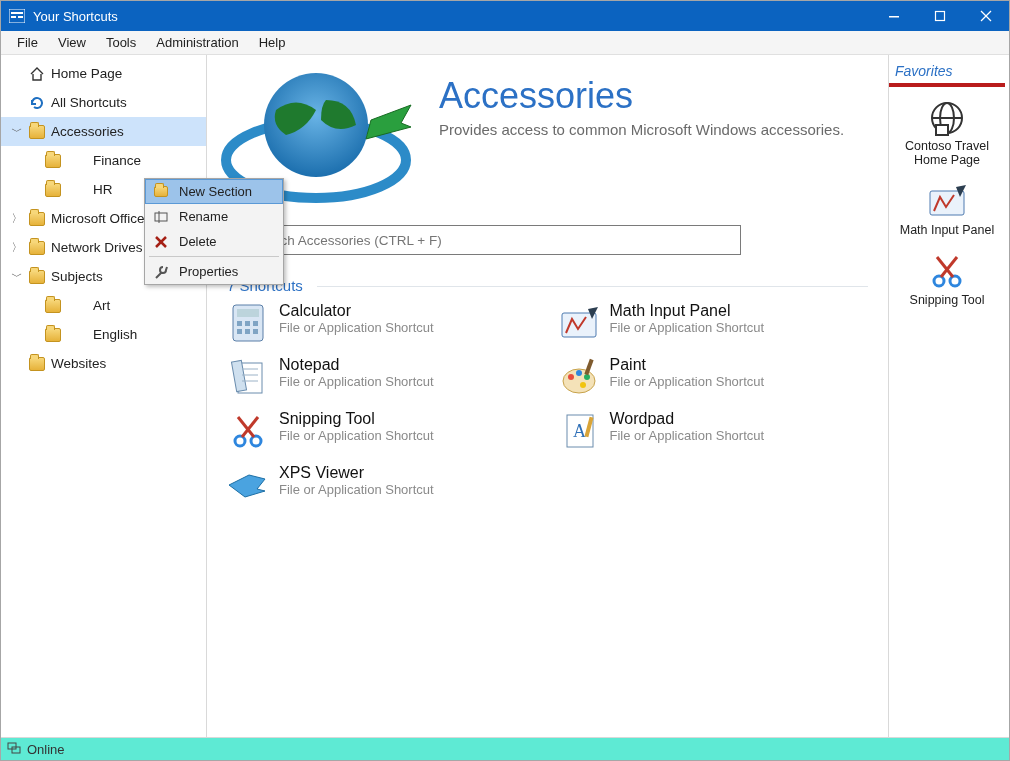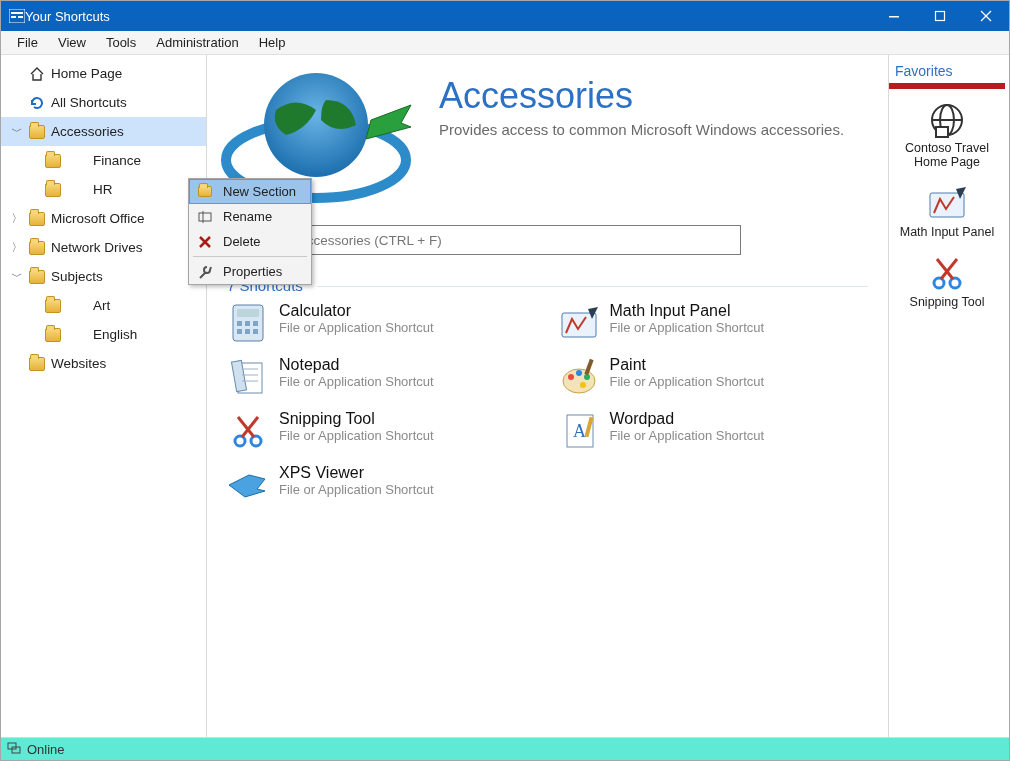--- a/index.html
+++ b/index.html
@@ -1,19 +1,19 @@
 <!DOCTYPE html>
 <html><head>
 <meta charset="utf-8">
 <style>
   * { box-sizing: border-box; }
   html, body { margin:0; padding:0; font-family: "Segoe UI", Arial, sans-serif; font-size:13px; color:#222; background:#fff;}
   .window { width:1010px; height:761px; border:1px solid #a6a6a6; display:flex; flex-direction:column; background:#fff;}
   .titlebar { height:30px; background:#0b63c0; color:#fff; display:flex; align-items:center; padding:0 0 0 8px; justify-content:space-between;}
-  .titlebar-left { display:flex; align-items:center; }
+  .titlebar-left { display:flex; align-items:center; gap:8px;}
   .title-icon svg { display:block;}
   .title-text { font-size:13px;}
   .win-controls { display:flex; height:100%;}
   .win-btn { width:46px; display:flex; align-items:center; justify-content:center; color:#fff;}
   .win-btn svg { display:block;}
   .menubar { height:24px; background:#f5f5f5; border-bottom:1px solid #e0e0e0; display:flex; align-items:stretch; padding-left:6px;}
   .menu-item { padding:10px 10px; display:flex; align-items:center; font-size:13px;}
   .body-area { flex:1; display:flex; min-height:0;}
   .sidebar { width:206px; background:#fff; border-right:1px solid #d9d9d9; padding-top:4px; overflow:auto;}
   .tree-row { display:flex; align-items:center; height:29px; padding-left:10px; gap:6px;}
@@ -37,25 +37,25 @@
   .search-wrap { position:relative;}
   .search-wrap .sicon { position:absolute; left:6px; top:6px; color:#555;}
   .section-title { color:#2c71c5; font-size:15px; margin:22px 0 8px 6px; position:relative;}
   .section-title::after { content:""; position:absolute; left:90px; right:0; top:50%; height:1px; background:#e0e5ea;}
   .grid { display:grid; grid-template-columns:1fr 1fr; column-gap:20px; row-gap:12px; padding-left:6px;}
   .sc { display:flex; gap:10px; align-items:flex-start;}
   .sc .ic { width:42px; height:42px; display:flex; align-items:center; justify-content:center; flex:none;}
   .sc-title { font-size:16px; color:#111;}
   .sc-sub { font-size:13px; color:#8a8a8a;}
   .favs { width:120px; padding:8px 4px 0 0;}
-  .favs-hdr { color:#2c71c5; font-size:14px; padding:0 0 4px 6px; border-bottom:6px solid #b91c1c; margin-bottom:10px;}
+  .favs-hdr { color:#2c71c5; font-size:14px; padding:0 0 4px 6px; border-bottom:4px solid #b91c1c; margin-bottom:10px;font-style:italic;}
   .fav-item { text-align:center; font-size:12.5px; color:#222; margin-bottom:14px; padding:0 4px;}
   .fav-item .fic { height:42px; display:flex; align-items:center; justify-content:center;}
   .statusbar { height:23px; border-top:1px solid #d9d9d9; display:flex; align-items:center; padding-left:6px; gap:6px; font-size:13px; color:#333; background:#5eead4;}
-  .ctx-menu { position:absolute; left:143px; top:123px; width:124px; background:#f3f3f3; border:1px solid #a6a6a6; box-shadow:2px 2px 4px rgba(0,0,0,.25); z-index:100;margin-left:44px;}
+  .ctx-menu { position:absolute; left:143px; top:123px; width:140px; background:#f3f3f3; border:1px solid #a6a6a6; box-shadow:2px 2px 4px rgba(0,0,0,.25); z-index:100;}
   .ctx-row { height:25px; display:flex; align-items:center; gap:10px; padding:0 10px 0 8px; font-size:13px;}
   .ctx-row.sel { background:#9cc3ea; outline:1px solid #5a99d6; outline-offset:-1px;}
   .ctx-row .ci { width:16px; height:16px; display:flex; align-items:center; justify-content:center;}
   .ctx-sep { height:1px; background:#c9c9c9; margin:2px 4px;}
   
 </style>
 </head>
 <body>
 
 <div class="window">

